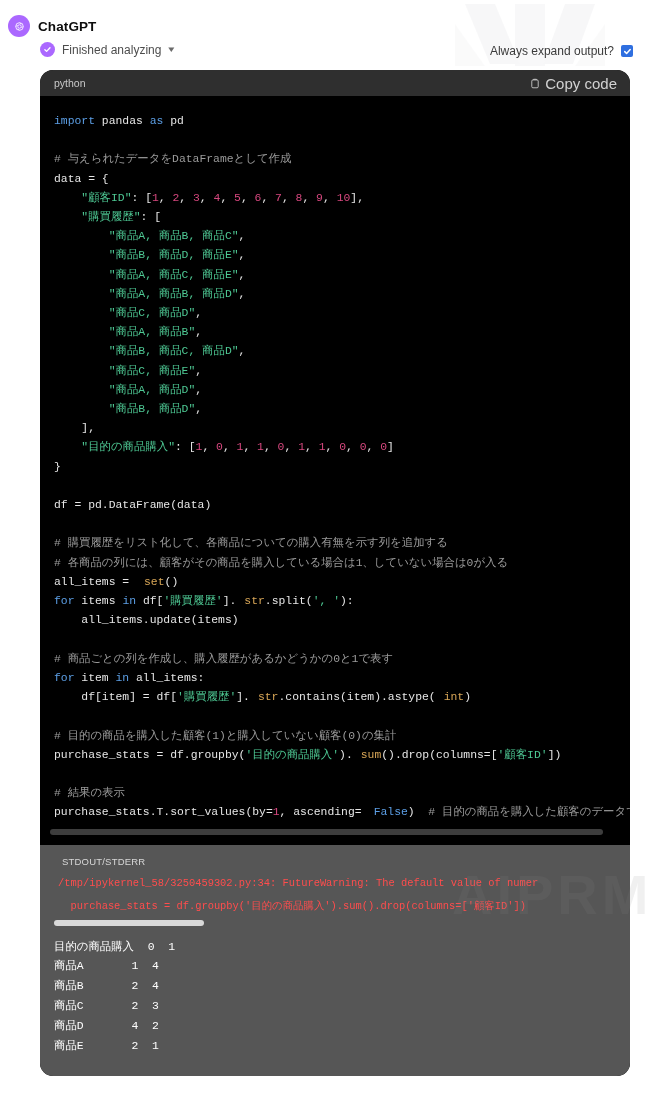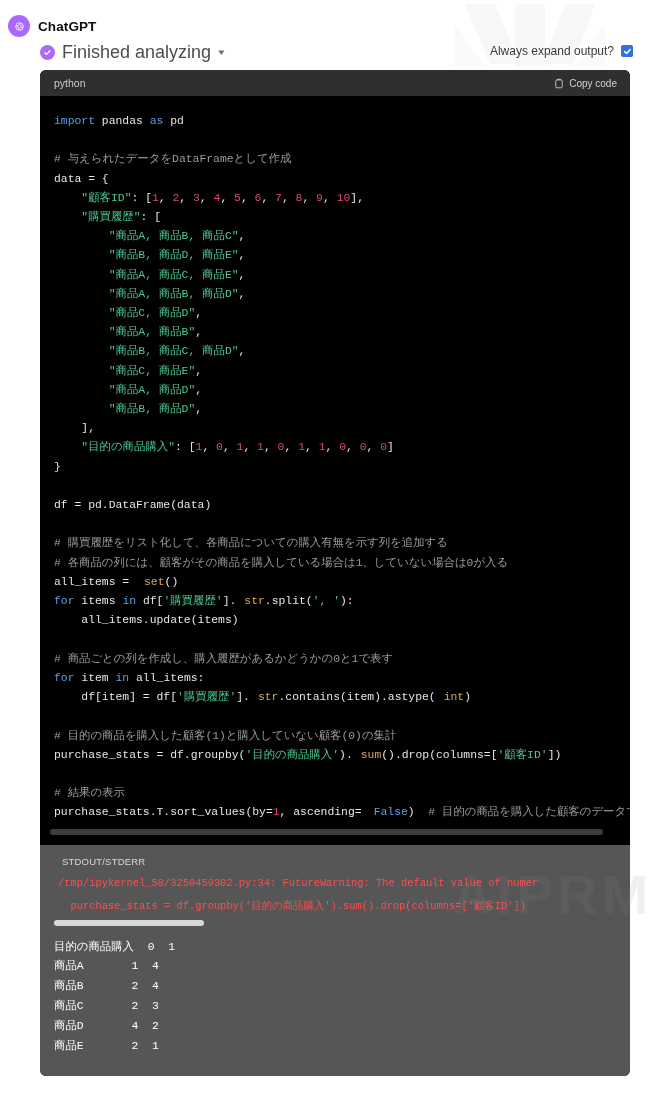--- a/index.html
+++ b/index.html
@@ -71,21 +71,21 @@
   }
   .check-circle {
     width: 15px; height: 15px;
     border-radius: 50%;
     background: #ab68ff;
     display: flex; align-items: center; justify-content: center;
     flex: none;
   }
   .check-circle svg { display:block; }
   .status-text {
-    font-size: 18px;
+    font-size: 12px;
     color: #4d4d4d;
   }
   .chev {
     color: #6b6b6b;
     font-size: 9px;
     line-height: 1;
     margin-left: 1px;
     transform: scaleX(1.35);
   }
 
@@ -107,42 +107,42 @@
     display: flex; align-items: center; justify-content: center;
     flex: none;
   }
   .expand-box svg { display:block; }
 
   
   .code-card {
     position: absolute;
     top: 70px; left: 40px;
     width: 590px;
-    border-radius: 6px;
+    border-radius: 13px;
     overflow: hidden;
     background: #000000;
   }
 
   .code-head {
     height: 26px;
     background: #2f2f2f;
     display: flex;
     align-items: center;
     padding: 0 13px 0 14px;
     justify-content: space-between;
   }
   .code-lang {
     font-size: 10.5px;
     color: #c9c9c9;
   }
   .copy-btn {
     display: flex;
     align-items: center;
     gap: 5px;
-    font-size: 10px;
+    font-size: 15px;
     color: #d2d2d2;
     cursor: pointer;
   }
   .copy-btn svg { display:block; }
 
   .code-body {
     background: #000000;
     padding: 16px 0 6px 0;
     position: relative;
   }

